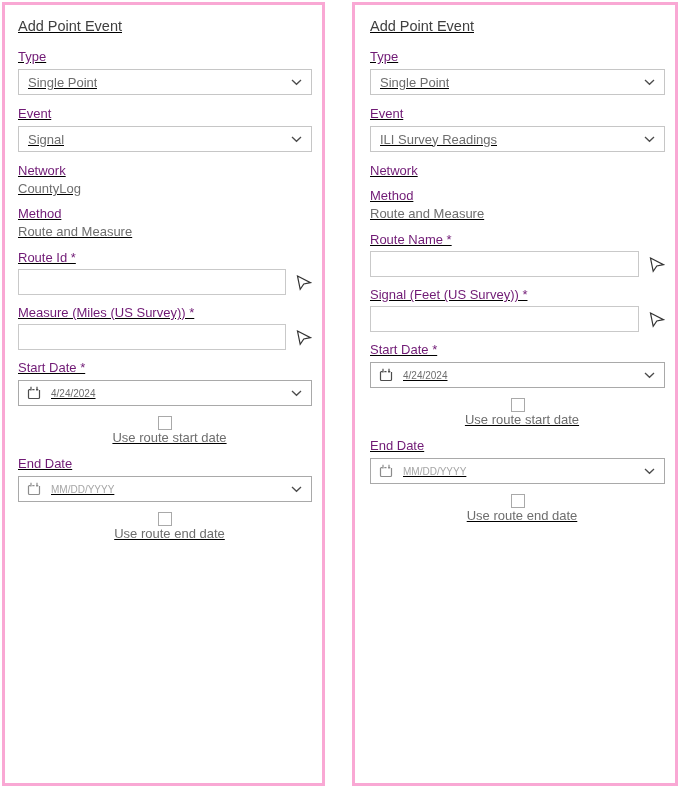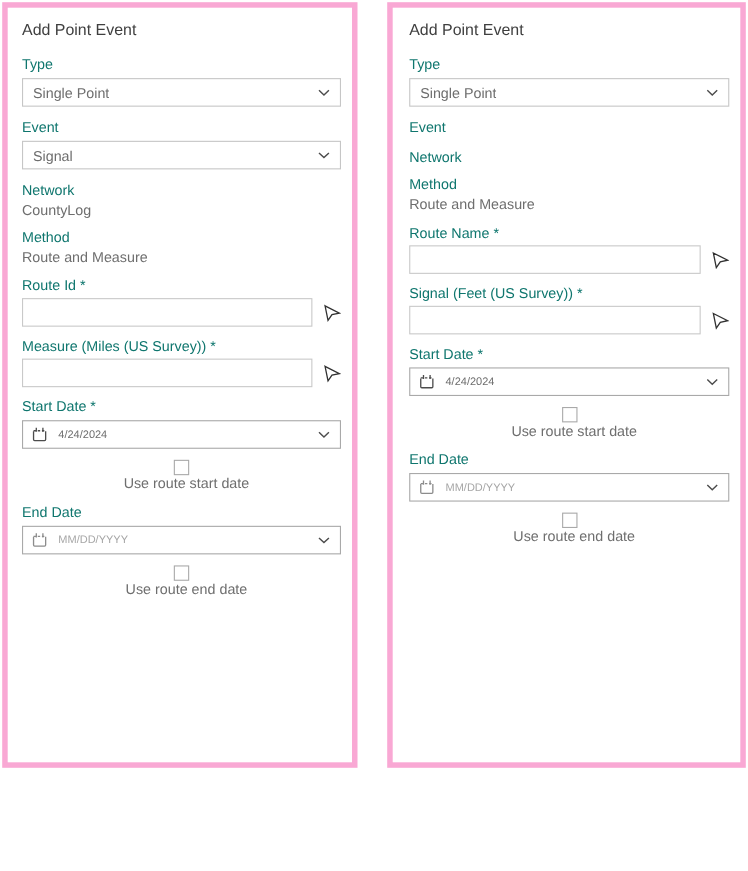--- a/index.html
+++ b/index.html
@@ -8,40 +8,41 @@
     background: #ffffff;
     width: 680px;
     height: 792px;
     font-family: "Liberation Sans", sans-serif;
     position: relative;
     -webkit-font-smoothing: antialiased;
   }
   .panel {
     position: absolute;
     top: 2px;
-    height: 696px;
-    background: #ffffff;
-    border: 5px solid #f9a8d4;
+    height: 784px;
+    background: #ffffff;
+    border: 3px solid #f9a8d4;
     box-sizing: border-box;
     padding: 12px 10px 0 13px;
+    text-decoration: underline;
   }
   .panel-left  { left: 2px;   width: 323px; }
   .panel-right { left: 352px; width: 326px; padding-left: 15px; }
 
   .title {
     font-size: 14.5px;
     line-height: 18px;
     color: #3f3f3f;
     font-weight: 400;
     margin: 0;
   }
   .field-label {
     font-size: 13px;
     line-height: 16px;
-    color: #0f766e;
+    color: #701a75;
   }
   .ro-value {
     font-size: 13px;
     line-height: 16px;
     color: #6e6e6e;
     margin-top: 2px;
   }
   .mt14 { margin-top: 14px; }
   .mt11 { margin-top: 11px; }
   .mt10 { margin-top: 10px; }
@@ -244,20 +245,28 @@
   <div class="select-box">
     <span class="select-text">Single Point</span>
     <span>
       <svg width="11" height="7" viewBox="0 0 11 7">
           <polyline points="1,1 5.5,5.3 10,1" fill="none" stroke="#4c4c4c" stroke-width="1.3"></polyline>
         </svg>
     </span>
   </div>
 
   <div class="field-label mt11">Event</div>
+  <div class="select-box">
+    <span class="select-text">ILI Survey Readings</span>
+    <span>
+      <svg width="11" height="7" viewBox="0 0 11 7">
+          <polyline points="1,1 5.5,5.3 10,1" fill="none" stroke="#4c4c4c" stroke-width="1.3"></polyline>
+        </svg>
+    </span>
+  </div>
 
   <div class="field-label mt11">Network</div>
 
   <div class="field-label mt9">Method</div>
   <div class="ro-value">Route and Measure</div>
 
   <div class="field-label mt10">Route Name *</div>
   <div class="input-row">
     <input class="text-input" type="text" value="" style="">
     <span class="picker-icon-btn">

